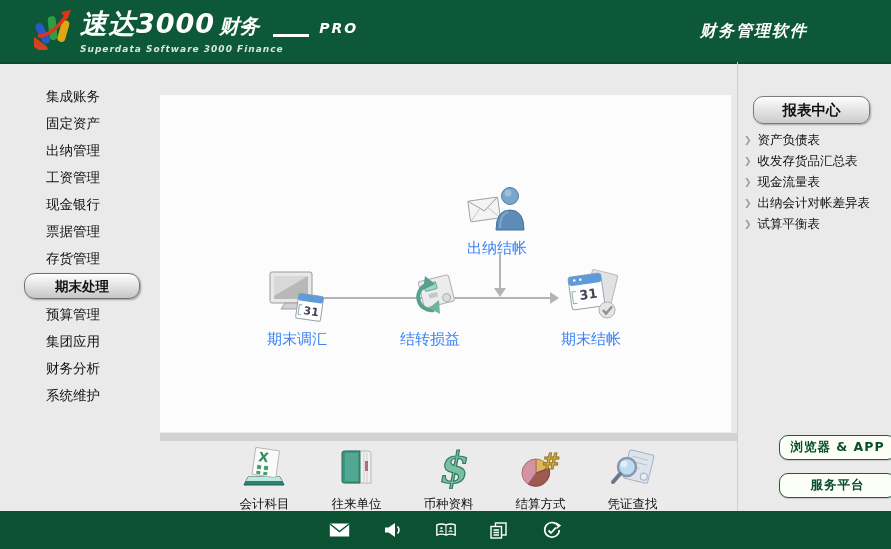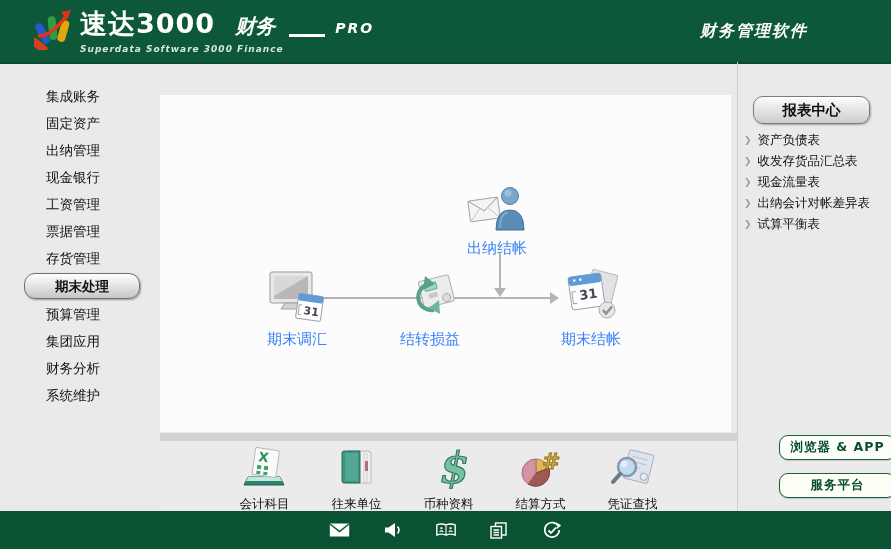--- a/index.html
+++ b/index.html
@@ -6,22 +6,22 @@
   #app{
     position:relative;width:891px;height:549px;overflow:hidden;
     background:#eaeaea;font-family:"DejaVu Sans",sans-serif;
     -webkit-font-smoothing:antialiased;
   }
   
   .header{position:absolute;left:0;top:0;width:891px;height:62px;background:#0d5838;border-bottom:2px solid #0a4a2e;}
   .brand{position:absolute;left:34px;top:6px;display:flex;align-items:flex-start;}
   .brand-text{margin-left:4px;}
   .brand-line{display:flex;align-items:baseline;color:#fff;}
-  .brand-cn{font-size:27px;font-weight:bold;letter-spacing:1px;}
-  .brand-suffix{font-size:20px;font-weight:bold;font-style:italic;margin-left:20px;}
+  .brand-cn{font-size:27px;font-weight:bold;font-style:italic;letter-spacing:1px;}
+  .brand-suffix{font-size:20px;font-weight:bold;font-style:italic;margin-left:4px;}
   .brand-dash{width:36px;height:3px;background:#fff;margin:0 10px 5px 14px;align-self:flex-end;}
   .brand-pro{font-size:14px;font-weight:bold;font-style:italic;letter-spacing:2px;}
   .brand-sub{font-size:9px;font-weight:bold;font-style:italic;color:#d9e6dd;letter-spacing:1px;margin-top:2px;}
   .tagline{position:absolute;left:700px;top:21px;color:#fff;font-size:16px;font-weight:bold;font-style:italic;letter-spacing:2px;}
   
   .sidebar{position:absolute;left:0;top:62px;width:160px;height:449px;padding-top:21px;box-sizing:border-box;}
   .side-item{height:27px;line-height:27px;font-size:13.5px;color:#111;padding-left:46px;cursor:pointer;white-space:nowrap;}
   .side-item.selected{
     padding-left:0;margin:1px 20px 2px 24px;height:24px;line-height:24px;text-align:center;
     font-weight:bold;border:1px solid #707070;border-radius:11px;
@@ -90,22 +90,22 @@
         <div class="brand-sub">Superdata Software 3000 Finance</div>
       </div>
     </div>
     <div class="tagline">财务管理软件</div>
   </div>
 
   <div class="sidebar">
     <div class="side-item">集成账务</div>
     <div class="side-item">固定资产</div>
     <div class="side-item">出纳管理</div>
+    <div class="side-item">工资管理</div>
     <div class="side-item">现金银行</div>
-    <div class="side-item">工资管理</div>
     <div class="side-item">票据管理</div>
     <div class="side-item">存货管理</div>
     <div class="side-item selected">期末处理</div>
     <div class="side-item">预算管理</div>
     <div class="side-item">集团应用</div>
     <div class="side-item">财务分析</div>
     <div class="side-item">系统维护</div>
   </div>
 
   <div class="canvas">

